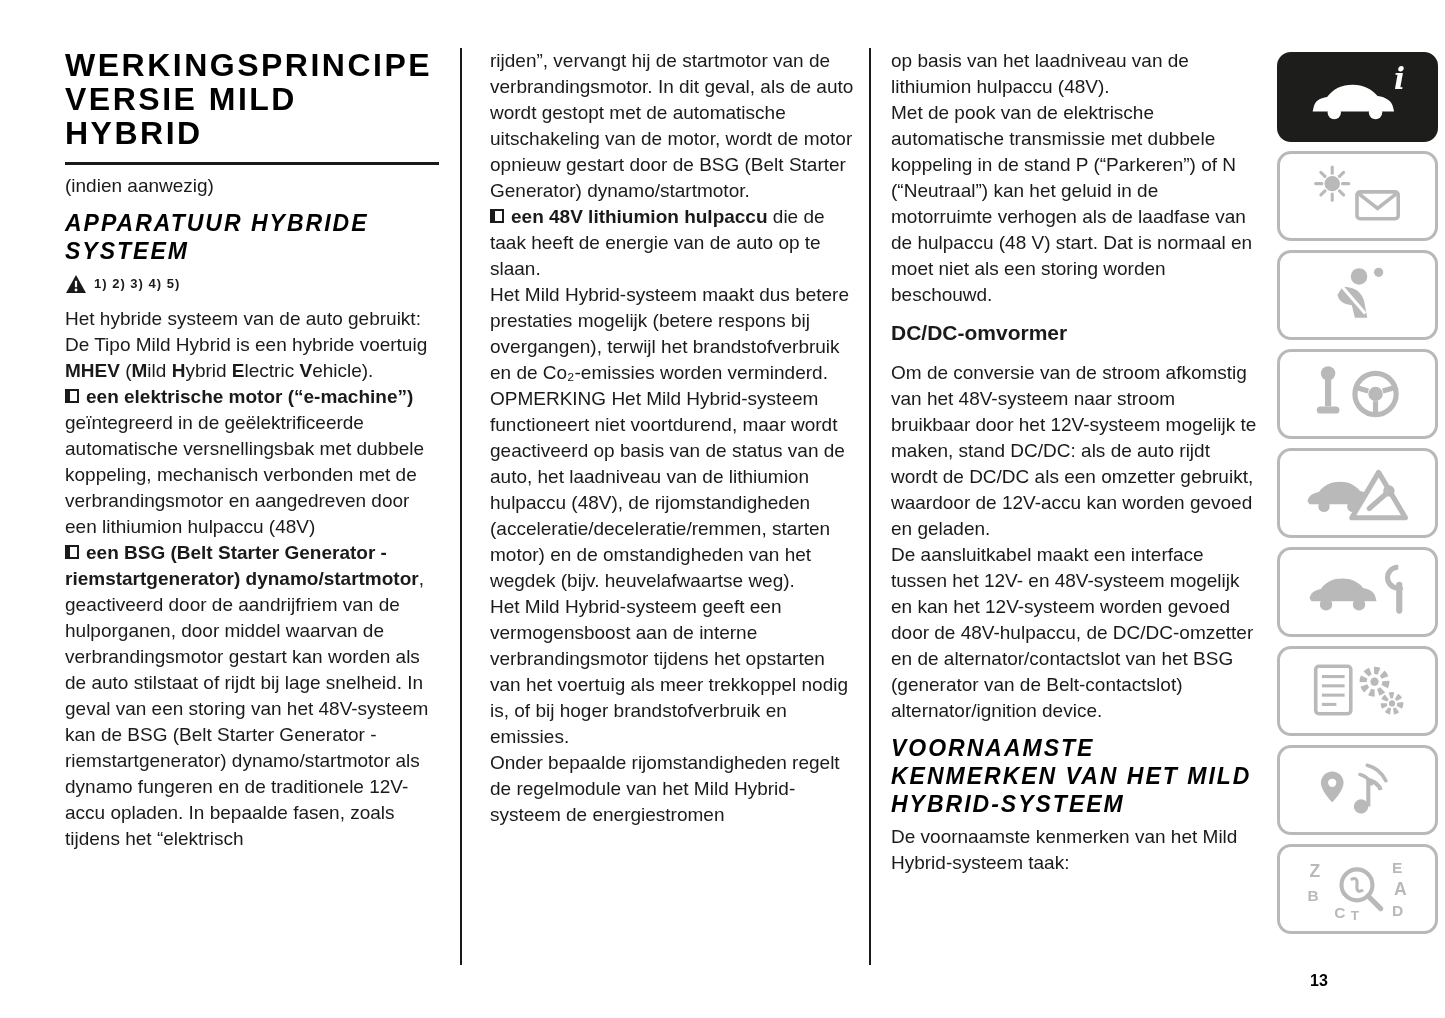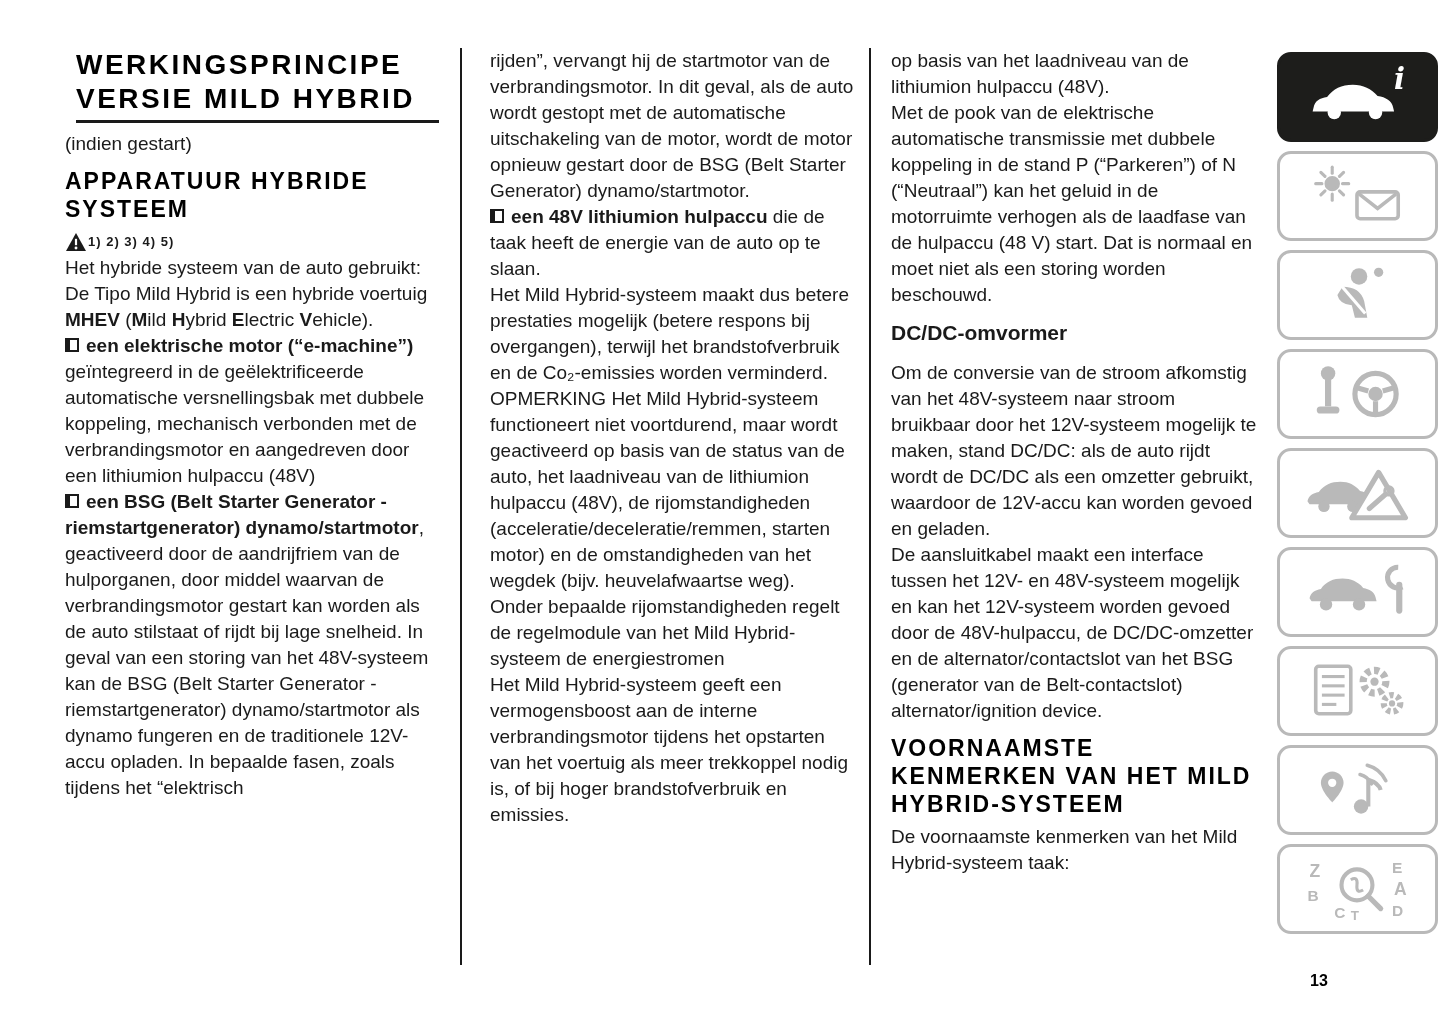--- a/index.html
+++ b/index.html
@@ -20,38 +20,38 @@
   #col2{left:480px;width:368px;margin-left:10px;}
   #col3{left:891px;width:368px;}
   .divider{
     position:absolute;top:48px;height:917px;width:2px;
     background:#1a1a1a;
   }
   #divider1{left:460px;}
   #divider2{left:869px;}
 
   .blk-h1{
-    font-size:28px;font-weight:bold;letter-spacing:2.5px;line-height:34px;
+    font-size:32px;font-weight:bold;letter-spacing:2.5px;line-height:34px;
     color:#000;
     border-bottom:3px solid #1a1a1a;
-    padding-bottom:4px;margin-bottom:8px;margin-left:11px;
+    padding-bottom:12px;margin-bottom:8px;
   }
   .blk-note{margin-bottom:8px;}
   .blk-h2{
     font-size:23px;font-weight:bold;letter-spacing:2px;line-height:28px;
     color:#000;
-    margin-top:10px;margin-bottom:6px;
+    margin-top:10px;margin-bottom:6px;font-style:italic;
   }
   .blk-h3{
     font-size:21px;font-weight:bold;
     margin-top:12px;margin-bottom:14px;
   }
   .blk-warn{
-    display:flex;align-items:center;gap:1px;
-    margin:4px 0 0 0;
+    display:flex;align-items:center;gap:7px;
+    margin:4px 0 9px 0;
   }
   .refs{font-size:13px;font-weight:bold;letter-spacing:1px;}
   .blk-p,.blk-bullet{margin:0;}
   .bullet-marker{
     display:inline-block;width:10px;height:10px;
     border:2.5px solid #1a1a1a;
     background:linear-gradient(to right,#1a1a1a 32%,transparent 32%);
     margin-right:7px;
     position:relative;top:0px;
   }
@@ -77,43 +77,43 @@
     font-size:16px;font-weight:bold;color:#000;
   }
 </style>
 </head>
 <body>
 
 <div class="page">
 
   <div class="col" id="col1">
       <div class="blk-h1">WERKINGSPRINCIPE VERSIE MILD HYBRID</div>
-      <div class="blk-note">(indien gestart)</div>
+      <div class="blk-note">(indien aanwezig)</div>
       <div class="blk-h2">APPARATUUR HYBRIDE SYSTEEM</div>
       <div class="blk-warn">
         <svg class="warn-tri" viewBox="0 0 24 22" width="22" height="20">
           <polygon points="12,1 23,21 1,21" fill="#1a1a1a"></polygon>
           <rect x="10.8" y="7.5" width="2.4" height="7" fill="#fff"></rect>
           <circle cx="12" cy="17.6" r="1.6" fill="#fff"></circle>
         </svg>
         <span class="refs">1) 2) 3) 4) 5)</span>
       </div>
       <div class="blk-p">Het hybride systeem van de auto gebruikt:</div>
       <div class="blk-p">De Tipo Mild Hybrid is een hybride voertuig <b>MHEV</b> (<b>M</b>ild <b>H</b>ybrid <b>E</b>lectric <b>V</b>ehicle).</div>
       <div class="blk-bullet"><span class="bullet-marker"></span><b>een elektrische motor (“e-machine”)</b> geïntegreerd in de geëlektrificeerde automatische versnellingsbak met dubbele koppeling, mechanisch verbonden met de verbrandingsmotor en aangedreven door een lithiumion hulpaccu (48V)</div>
       <div class="blk-bullet"><span class="bullet-marker"></span><b>een BSG (Belt Starter Generator - riemstartgenerator) dynamo/startmotor</b>, geactiveerd door de aandrijfriem van de hulporganen, door middel waarvan de verbrandingsmotor gestart kan worden als de auto stilstaat of rijdt bij lage snelheid. In geval van een storing van het 48V-systeem kan de BSG (Belt Starter Generator - riemstartgenerator) dynamo/startmotor als dynamo fungeren en de traditionele 12V-accu opladen. In bepaalde fasen, zoals tijdens het “elektrisch</div>
     </div>
   <div class="divider" id="divider1"></div>
   <div class="col" id="col2">
       <div class="blk-p">rijden”, vervangt hij de startmotor van de verbrandingsmotor. In dit geval, als de auto wordt gestopt met de automatische uitschakeling van de motor, wordt de motor opnieuw gestart door de BSG (Belt Starter Generator) dynamo/startmotor.</div>
       <div class="blk-bullet"><span class="bullet-marker"></span><b>een 48V lithiumion hulpaccu</b> die de taak heeft de energie van de auto op te slaan.</div>
       <div class="blk-p">Het Mild Hybrid-systeem maakt dus betere prestaties mogelijk (betere respons bij overgangen), terwijl het brandstofverbruik en de Co₂-emissies worden verminderd.</div>
       <div class="blk-p">OPMERKING Het Mild Hybrid-systeem functioneert niet voortdurend, maar wordt geactiveerd op basis van de status van de auto, het laadniveau van de lithiumion hulpaccu (48V), de rijomstandigheden (acceleratie/deceleratie/remmen, starten motor) en de omstandigheden van het wegdek (bijv. heuvelafwaartse weg).</div>
+      <div class="blk-p">Het Mild Hybrid-systeem geeft een vermogensboost aan de interne verbrandingsmotor tijdens het opstarten van het voertuig als meer trekkoppel nodig is, of bij hoger brandstofverbruik en emissies.</div>
       <div class="blk-p">Onder bepaalde rijomstandigheden regelt de regelmodule van het Mild Hybrid-systeem de energiestromen</div>
-      <div class="blk-p">Het Mild Hybrid-systeem geeft een vermogensboost aan de interne verbrandingsmotor tijdens het opstarten van het voertuig als meer trekkoppel nodig is, of bij hoger brandstofverbruik en emissies.</div>
     </div>
   <div class="divider" id="divider2"></div>
   <div class="col" id="col3">
       <div class="blk-p">op basis van het laadniveau van de lithiumion hulpaccu (48V).</div>
       <div class="blk-p">Met de pook van de elektrische automatische transmissie met dubbele koppeling in de stand P (“Parkeren”) of N (“Neutraal”) kan het geluid in de motorruimte verhogen als de laadfase van de hulpaccu (48 V) start. Dat is normaal en moet niet als een storing worden beschouwd.</div>
       <div class="blk-h3">DC/DC-omvormer</div>
       <div class="blk-p">Om de conversie van de stroom afkomstig van het 48V-systeem naar stroom bruikbaar door het 12V-systeem mogelijk te maken, stand DC/DC: als de auto rijdt wordt de DC/DC als een omzetter gebruikt, waardoor de 12V-accu kan worden gevoed en geladen.</div>
       <div class="blk-p">De aansluitkabel maakt een interface tussen het 12V- en 48V-systeem mogelijk en kan het 12V-systeem worden gevoed door de 48V-hulpaccu, de DC/DC-omzetter en de alternator/contactslot van het BSG (generator van de Belt-contactslot) alternator/ignition device.</div>
       <div class="blk-h2">VOORNAAMSTE KENMERKEN VAN HET MILD HYBRID-SYSTEEM</div>
       <div class="blk-p">De voornaamste kenmerken van het Mild Hybrid-systeem taak:</div>

